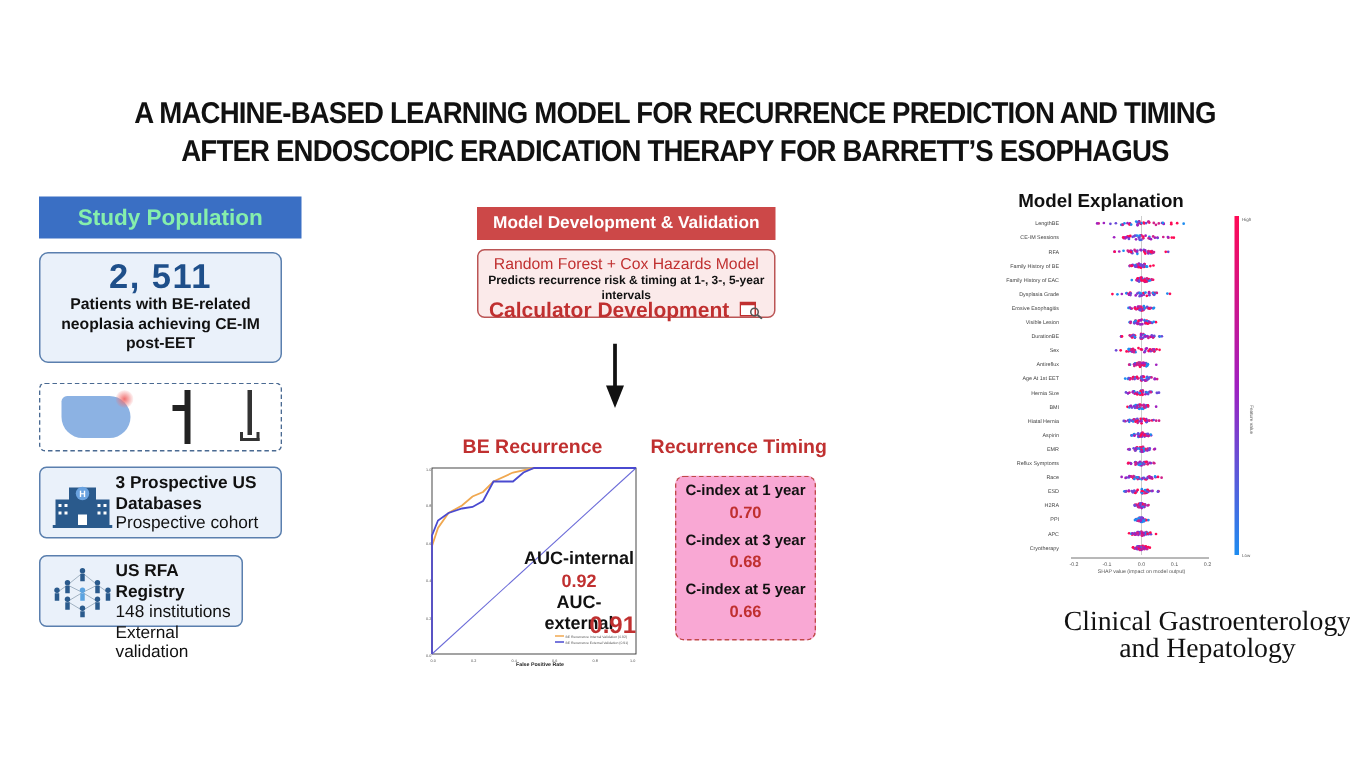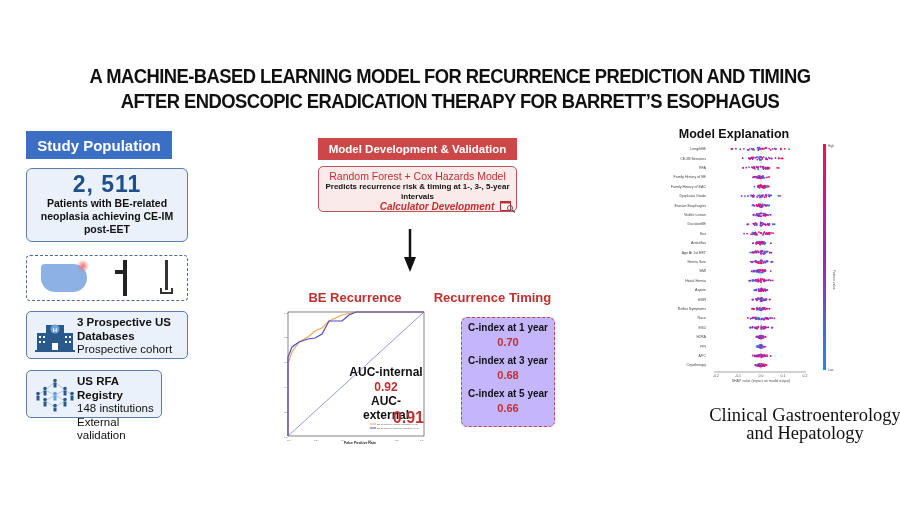--- a/index.html
+++ b/index.html
@@ -1,20 +1,20 @@
 <!DOCTYPE html>
 <html><head>
 <meta charset="utf-8">
 <style>
   * { box-sizing: border-box; margin: 0; padding: 0; }
   body { width: 900px; height: 513px; background: #ffffff; font-family: "Liberation Sans", sans-serif; position: relative; overflow: hidden; }
   .title { position: absolute; top: 64px; left: 0; width: 900px; text-align: center; font-family: "Liberation Sans", sans-serif; font-weight: bold; font-size: 20px; line-height: 25px; color: #111; letter-spacing: -0.6px; transform: scaleX(0.92); transform-origin: center; }
 
   
-  .sp-header { position: absolute; left: 26px; top: 131px; width: 146px; height: 28px; background: #3a6fc4; color: #ffffff; font-weight: bold; font-size: 15px; display: flex; align-items: center; justify-content: center; }
+  .sp-header { position: absolute; left: 26px; top: 131px; width: 175px; height: 28px; background: #3a6fc4; color: #86efac; font-weight: bold; font-size: 15px; display: flex; align-items: center; justify-content: center; }
   .sp-box { position: absolute; left: 26px; top: 168px; width: 162px; height: 74px; background: #eaf1fa; border: 1.5px solid #5a7fae; border-radius: 6px; text-align: center; }
   .sp-num { font-size: 23px; font-weight: bold; color: #1e4f8a; line-height: 26px; margin-top: 2px; letter-spacing: 1px; }
   .sp-desc { font-size: 10.5px; font-weight: bold; color: #111; line-height: 13px; }
   .icons-box { position: absolute; left: 26px; top: 255px; width: 162px; height: 46px; border: 1.5px dashed #4a6a92; border-radius: 4px; }
   .stomach { position: absolute; left: 14px; top: 8px; width: 46px; height: 28px; background: #8cb2e3; border-radius: 8px 30px 30px 30px; }
   .stomach-hl { position: absolute; left: 50px; top: 4px; width: 12px; height: 12px; background: radial-gradient(circle, #f07070 0%, rgba(240,112,112,0) 75%); border-radius: 50%; }
   .scope1 { position: absolute; left: 96px; top: 4px; width: 4px; height: 36px; background: #222; }
   .scope1b { position: absolute; left: 88px; top: 14px; width: 10px; height: 4px; background: #222; }
   .scope2 { position: absolute; left: 138px; top: 4px; width: 3px; height: 30px; background: #333; }
   .scope2b { position: absolute; left: 133px; top: 32px; width: 13px; height: 6px; border: 2px solid #333; border-top: none; }
@@ -22,30 +22,30 @@
   .reg-box { position: absolute; left: 26px; top: 370px; width: 136px; height: 48px; background: #eaf1fa; border: 1.5px solid #5a7fae; border-radius: 5px; }
   .box-icon { position: absolute; left: 8px; top: 7px; width: 40px; height: 34px; }
   .box-text { position: absolute; left: 50px; top: 4px; font-size: 11.5px; line-height: 13.5px; color: #111; }
   .box-text b { font-weight: bold; }
 
   
   .md-header { position: absolute; left: 318px; top: 138px; width: 199px; height: 22px; background: #cc4848; color: #fff; font-weight: bold; font-size: 11.5px; display: flex; align-items: center; justify-content: center; }
   .md-box { position: absolute; left: 318px; top: 166px; width: 199px; height: 46px; background: #fbeaea; border: 1.5px solid #b55; border-radius: 5px; text-align: center; }
   .md-line1 { color: #c03030; font-weight: normal; font-size: 10.5px; line-height: 12px; margin-top: 3px; }
   .md-line2 { color: #111; font-weight: bold; font-size: 8px; line-height: 9.5px; }
-  .md-line3 { color: #c03030; font-weight: bold; font-style: italic; font-size: 10px; line-height: 11px; text-align: right; }
+  .md-line3 { color: #c03030; font-weight: bold; font-size: 14px; line-height: 11px; }
   .arrow { position: absolute; left: 403px; top: 229px; width: 14px; height: 44px; }
   .be-title { position: absolute; left: 290px; top: 290px; width: 130px; text-align: center; color: #c03030; font-weight: bold; font-size: 13px; }
   .roc { position: absolute; left: 284px; top: 310px; width: 144px; height: 134px; }
   .auc-int-label { position: absolute; left: 348px; top: 365px; width: 76px; text-align: center; font-weight: bold; font-size: 12px; color: #111; }
   .auc-int-val { position: absolute; left: 348px; top: 380px; width: 76px; text-align: center; font-weight: bold; font-size: 12px; color: #c03030; }
   .auc-ext-label { position: absolute; left: 348px; top: 394px; width: 76px; text-align: center; font-weight: bold; font-size: 12px; color: #111; }
   .auc-ext-val { position: absolute; left: 348px; top: 409px; width: 76px; text-align: right; font-weight: bold; font-size: 16px; color: #c03030; }
   .rt-title { position: absolute; left: 430px; top: 290px; width: 125px; text-align: center; color: #c03030; font-weight: bold; font-size: 13px; }
-  .rt-box { position: absolute; left: 450px; top: 317px; width: 94px; height: 110px; border: 1.5px dashed #c04848; border-radius: 6px; background: #c4b5fd; text-align: center; margin-left: 11px; }
+  .rt-box { position: absolute; left: 450px; top: 317px; width: 94px; height: 110px; border: 1.5px dashed #c04848; border-radius: 6px; background: #f9a8d4; text-align: center; }
   .ci-label { font-weight: bold; font-size: 10px; color: #111; line-height: 13px; margin-top: 3px; }
   .ci-val { font-weight: bold; font-size: 11px; color: #c03030; line-height: 17px; }
 
   
   .me-title { position: absolute; left: 674px; top: 127px; width: 120px; text-align: center; font-weight: bold; font-size: 12.5px; color: #111; }
   .shap { position: absolute; left: 658px; top: 140px; width: 185px; height: 248px; }
   .journal { position: absolute; left: 700px; top: 406px; width: 210px; text-align: center; font-family: "Liberation Serif", serif; font-size: 18.5px; line-height: 18px; color: #111; }
 </style>
 </head>
 <body>

